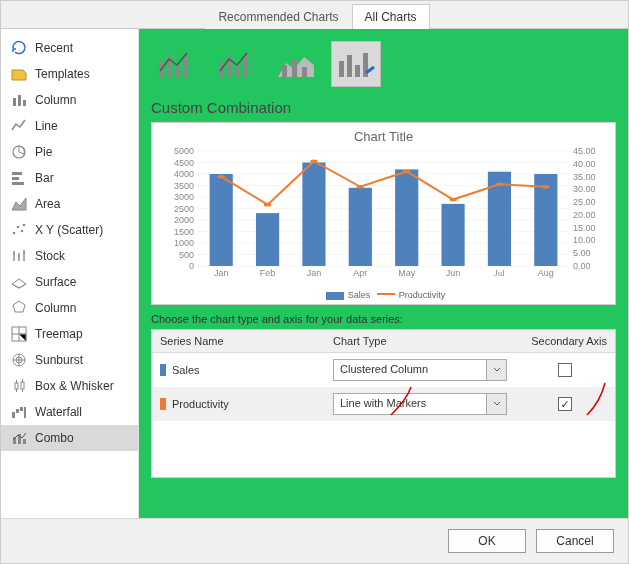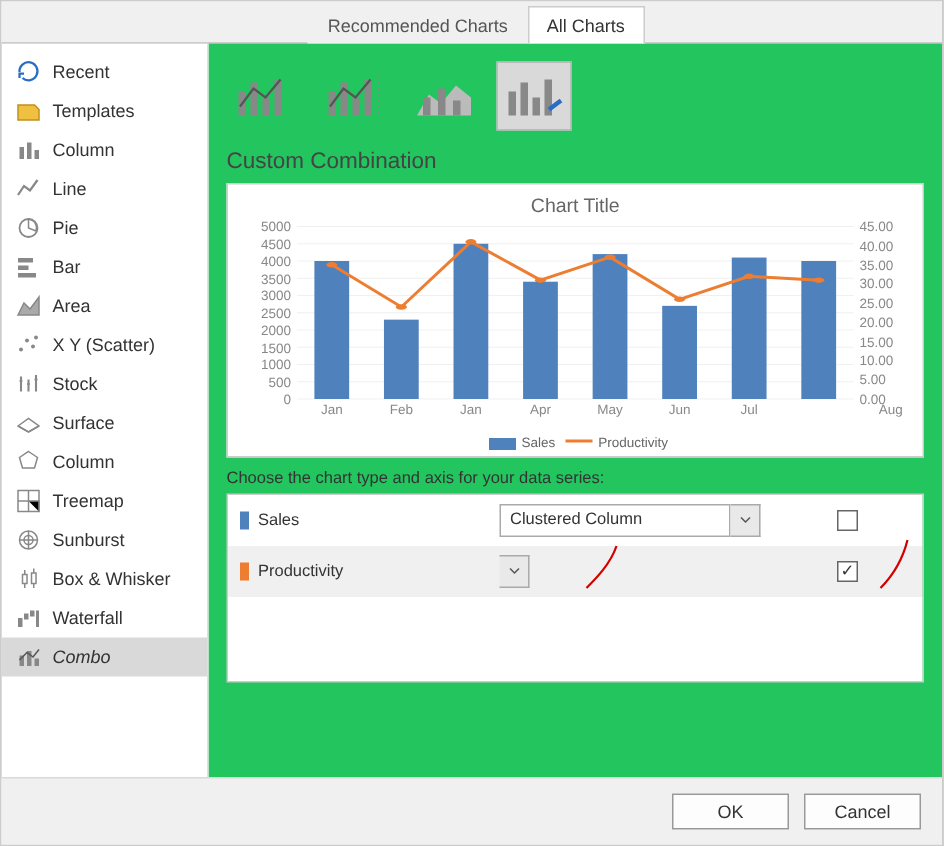--- a/index.html
+++ b/index.html
@@ -5,21 +5,21 @@
 * { box-sizing: border-box; margin: 0; padding: 0; font-family: "Segoe UI", Arial, sans-serif; }
 body { background: #fff; width: 629px; height: 564px; overflow: hidden; font-size: 12px; color: #333; }
 .dialog { width: 629px; height: 564px; display: flex; flex-direction: column; border: 1px solid #ccc; background: #f9f9f9; }
 .tabs { display: flex; gap: 0; padding-left: 6px; padding-top:2px; background:#f0f0f0; border-bottom:1px solid #ccc;justify-content:center;}
 .tab { padding: 5px 12px; font-size: 12px; cursor: pointer; border:1px solid transparent; border-bottom:none; position:relative; top:1px;}
 .tab.inactive { background: #f0f0f0; color:#555;}
 .tab.active { background: #fff; border-color:#ccc; }
 .body { flex: 1; display: flex; min-height: 0; background:#22c55e;}
 .sidebar { width: 138px; border-right: 1px solid #e0e0e0; padding: 6px 0; background:#fff;}
 .sb-item { display: flex; align-items: center; gap: 8px; padding: 4px 10px; height: 26px; cursor: pointer; }
-.sb-item.selected { background: #d9d9d9; font-style: italic; }
+.sb-item.selected { background: #d9d9d9; }
 .sb-icon { width: 16px; height: 16px; display: inline-flex; align-items: center; justify-content: center; }
 .sb-icon svg { width: 16px; height: 16px; }
 .main { flex: 1; padding: 8px 12px 0 12px; display: flex; flex-direction: column; min-height:0; }
 .subtypes { display: flex; gap: 10px; padding: 4px 0 10px 0; }
 .subtype { width: 50px; height: 46px; display: inline-flex; align-items: center; justify-content: center; border:1px solid transparent;}
 .subtype.selected { background: #d9d9d9; border-color:#bbb;}
 .subtype svg { width: 40px; height: 34px; }
 .section-title { font-size: 15px; color:#444; padding: 2px 0 6px 0; }
 .preview { border: 1px solid #ccc; height: 183px; position: relative; background:#fff;}
 .preview-title { text-align: center; font-size: 13px; color:#666; padding-top: 6px; }
@@ -322,32 +322,37 @@
               <ellipse cx="93.75" cy="31.111111111111114" rx="1" ry="1.6" fill="#ed7d31"></ellipse>
             </svg>
         </div>
         <div class="xaxis" id="xaxis">
             <div class="xtick" style="left: 6.25%;">Jan</div>
             <div class="xtick" style="left: 18.75%;">Feb</div>
             <div class="xtick" style="left: 31.25%;">Jan</div>
             <div class="xtick" style="left: 43.75%;">Apr</div>
             <div class="xtick" style="left: 56.25%;">May</div>
             <div class="xtick" style="left: 68.75%;">Jun</div>
-            <div class="xtick" style="left: 81.25%;">Jul</div>
-            <div class="xtick" style="left: 93.75%; margin-left: 48px;">Aug</div>
+            <div class="xtick" style="left: 81.25%; font-family: Liberation Serif, serif;">Jul</div>
+            <div class="xtick" style="left: 93.75%;">Aug</div>
           </div>
         <div class="legend">
           <span class="swatch" style="background:#4f81bd"></span><span>Sales</span>
           <span class="swatch" style="background:#ed7d31;height:2px;position:relative;top:-2px"></span><span>Productivity</span>
         </div>
       </div>
 
       <div class="series-note">Choose the chart type and axis for your data series:</div>
 
       <div class="series-grid">
+        <div class="sg-head">
+          <div>Series Name</div>
+          <div>Chart Type</div>
+          <div style="text-align:right">Secondary Axis</div>
+        </div>
         <div class="sg-row even" style="position:relative">
           <div class="series-name">
               <span class="sw2" style="background:#4f81bd"></span>
               <span>Sales</span>
             </div>
           <div>
               <div class="sel">
                 <div class="sel-box">Clustered Column</div>
                 <div class="sel-btn">
                   <svg width="8" height="8" viewBox="0 0 8 8">
@@ -360,20 +365,21 @@
               <span class="chk"></span>
             </div>
         </div>
         <div class="sg-row odd" style="position:relative">
           <div class="series-name">
               <span class="sw2" style="background:#ed7d31"></span>
               <span>Productivity</span>
             </div>
           <div>
               <div class="sel">
+                <div class="sel-box">Line with Markers</div>
                 <div class="sel-btn">
                   <svg width="8" height="8" viewBox="0 0 8 8">
                     <path d="M1 2l3 3 3-3" fill="none" stroke="#555"></path>
                   </svg>
                 </div>
               </div>
             </div>
           <div class="axis-chk">
               <span class="chk checked"></span>
             </div>

